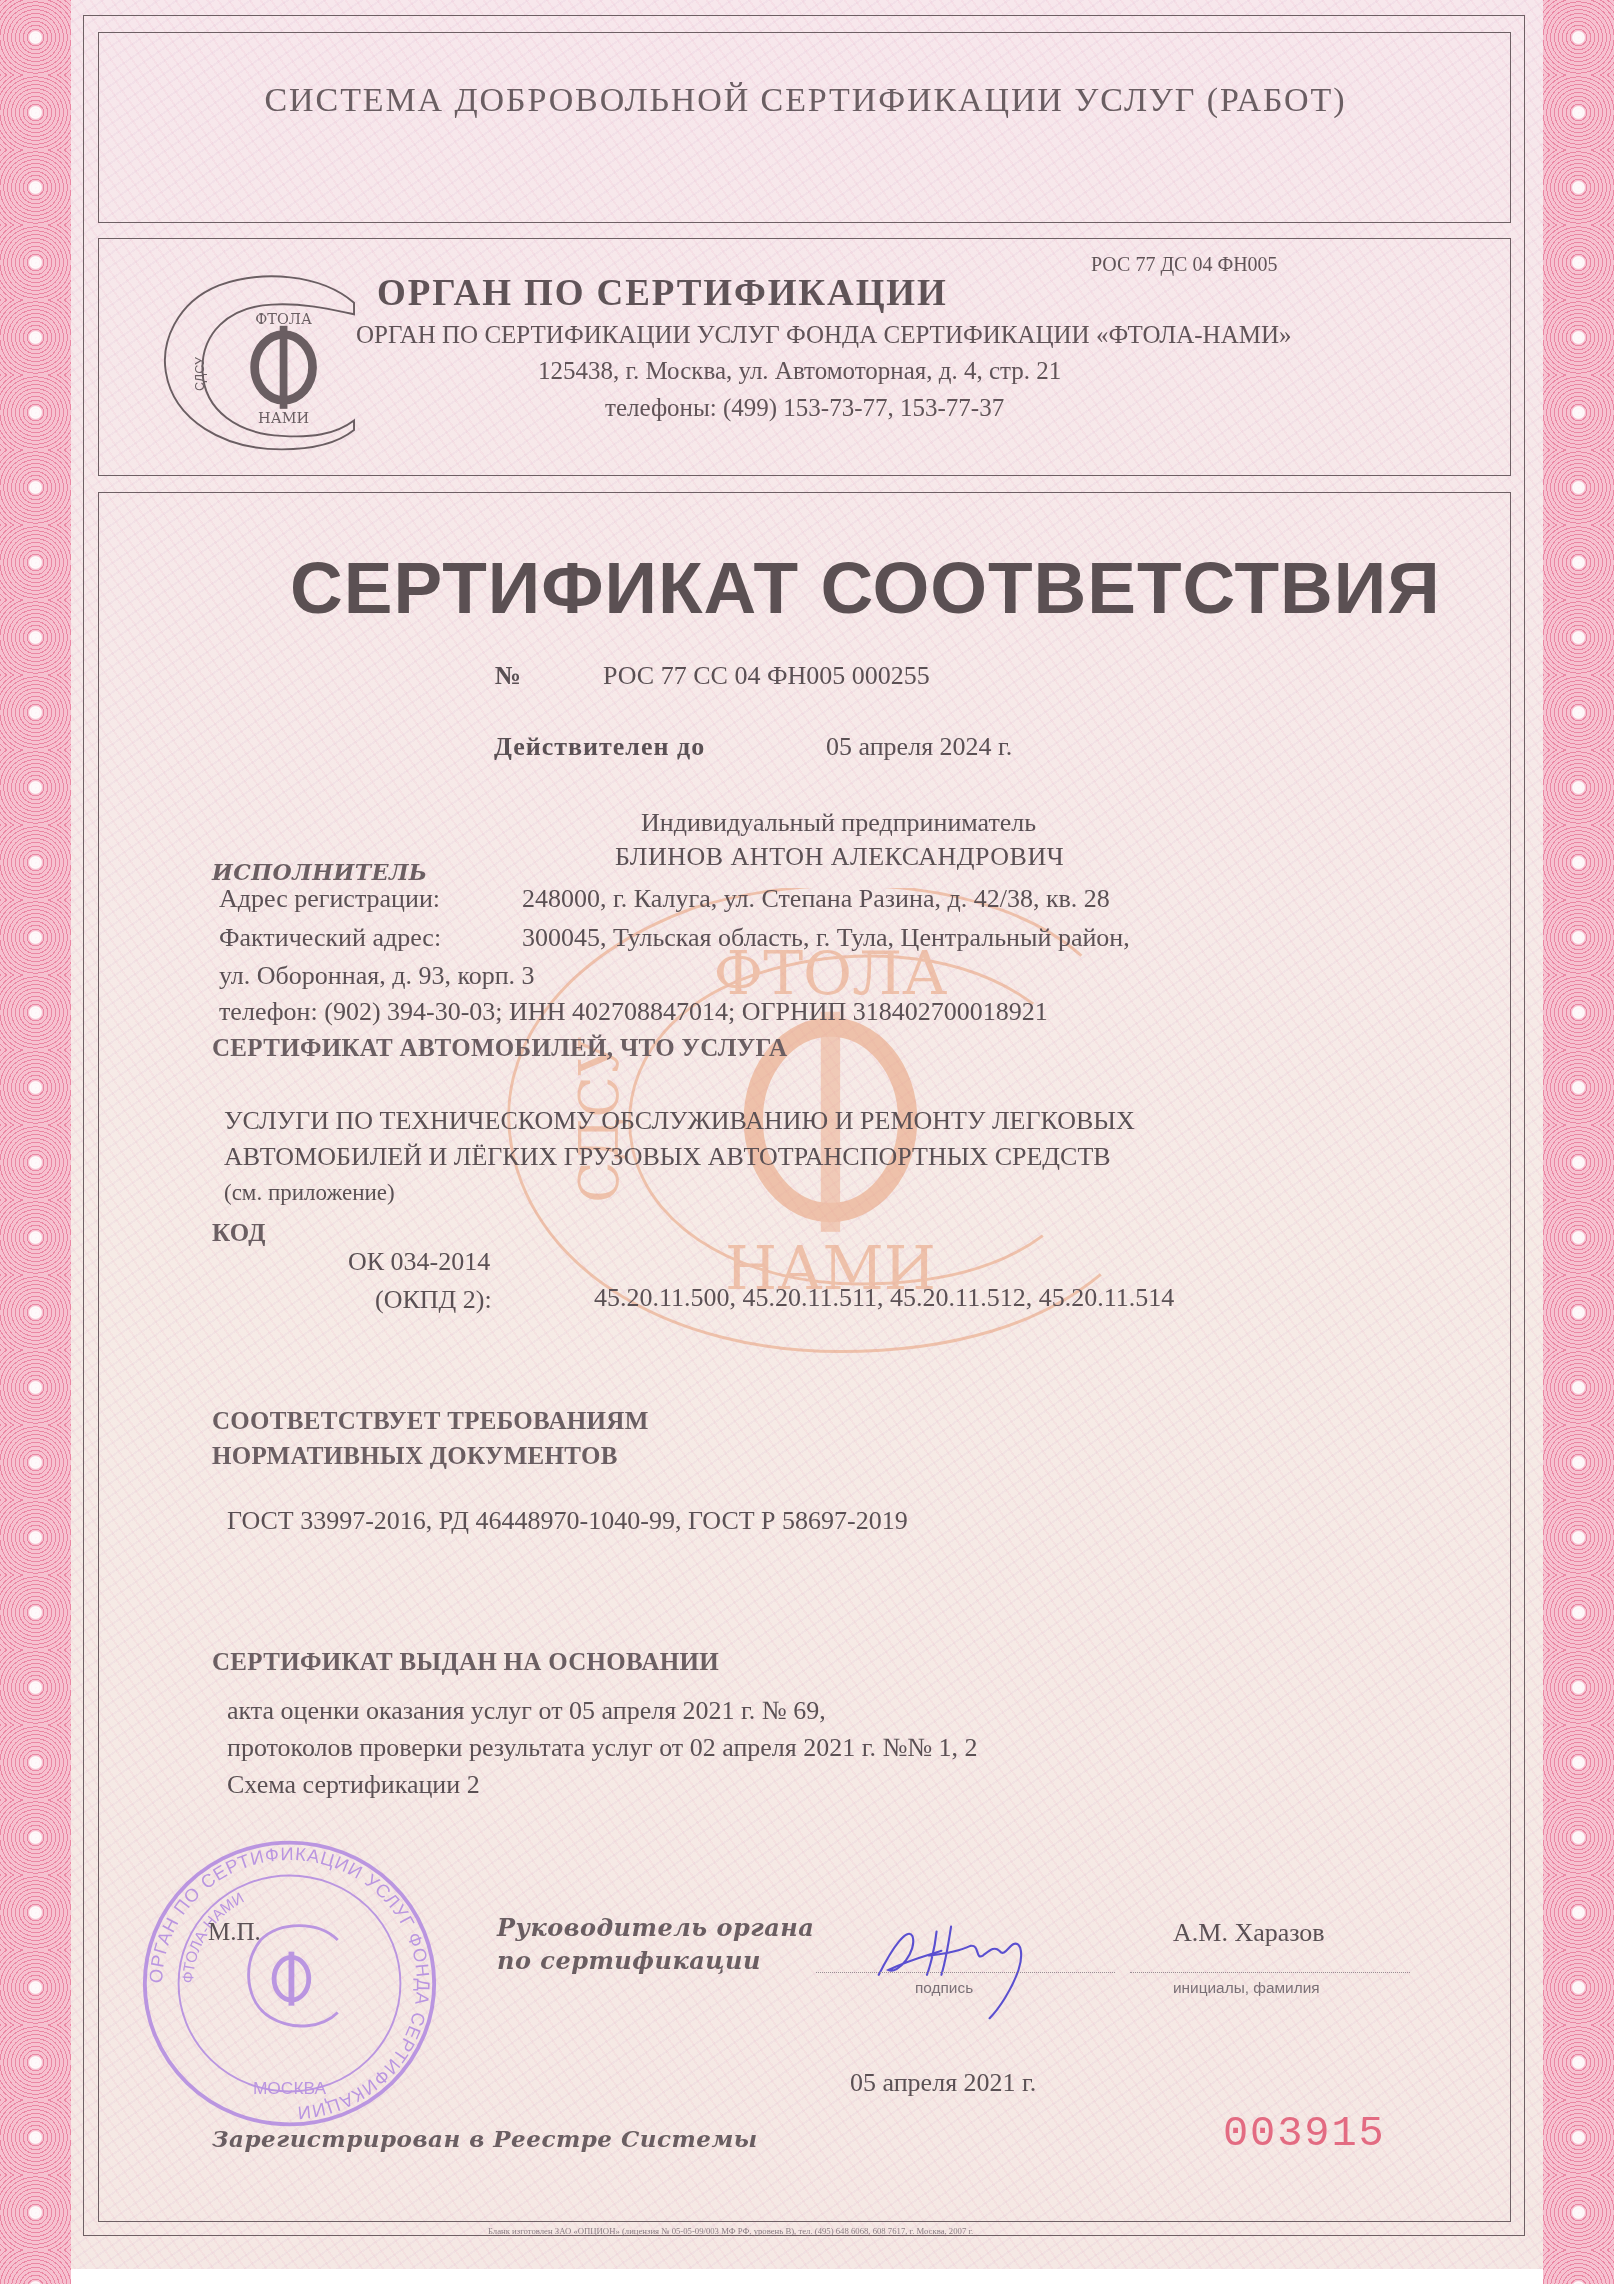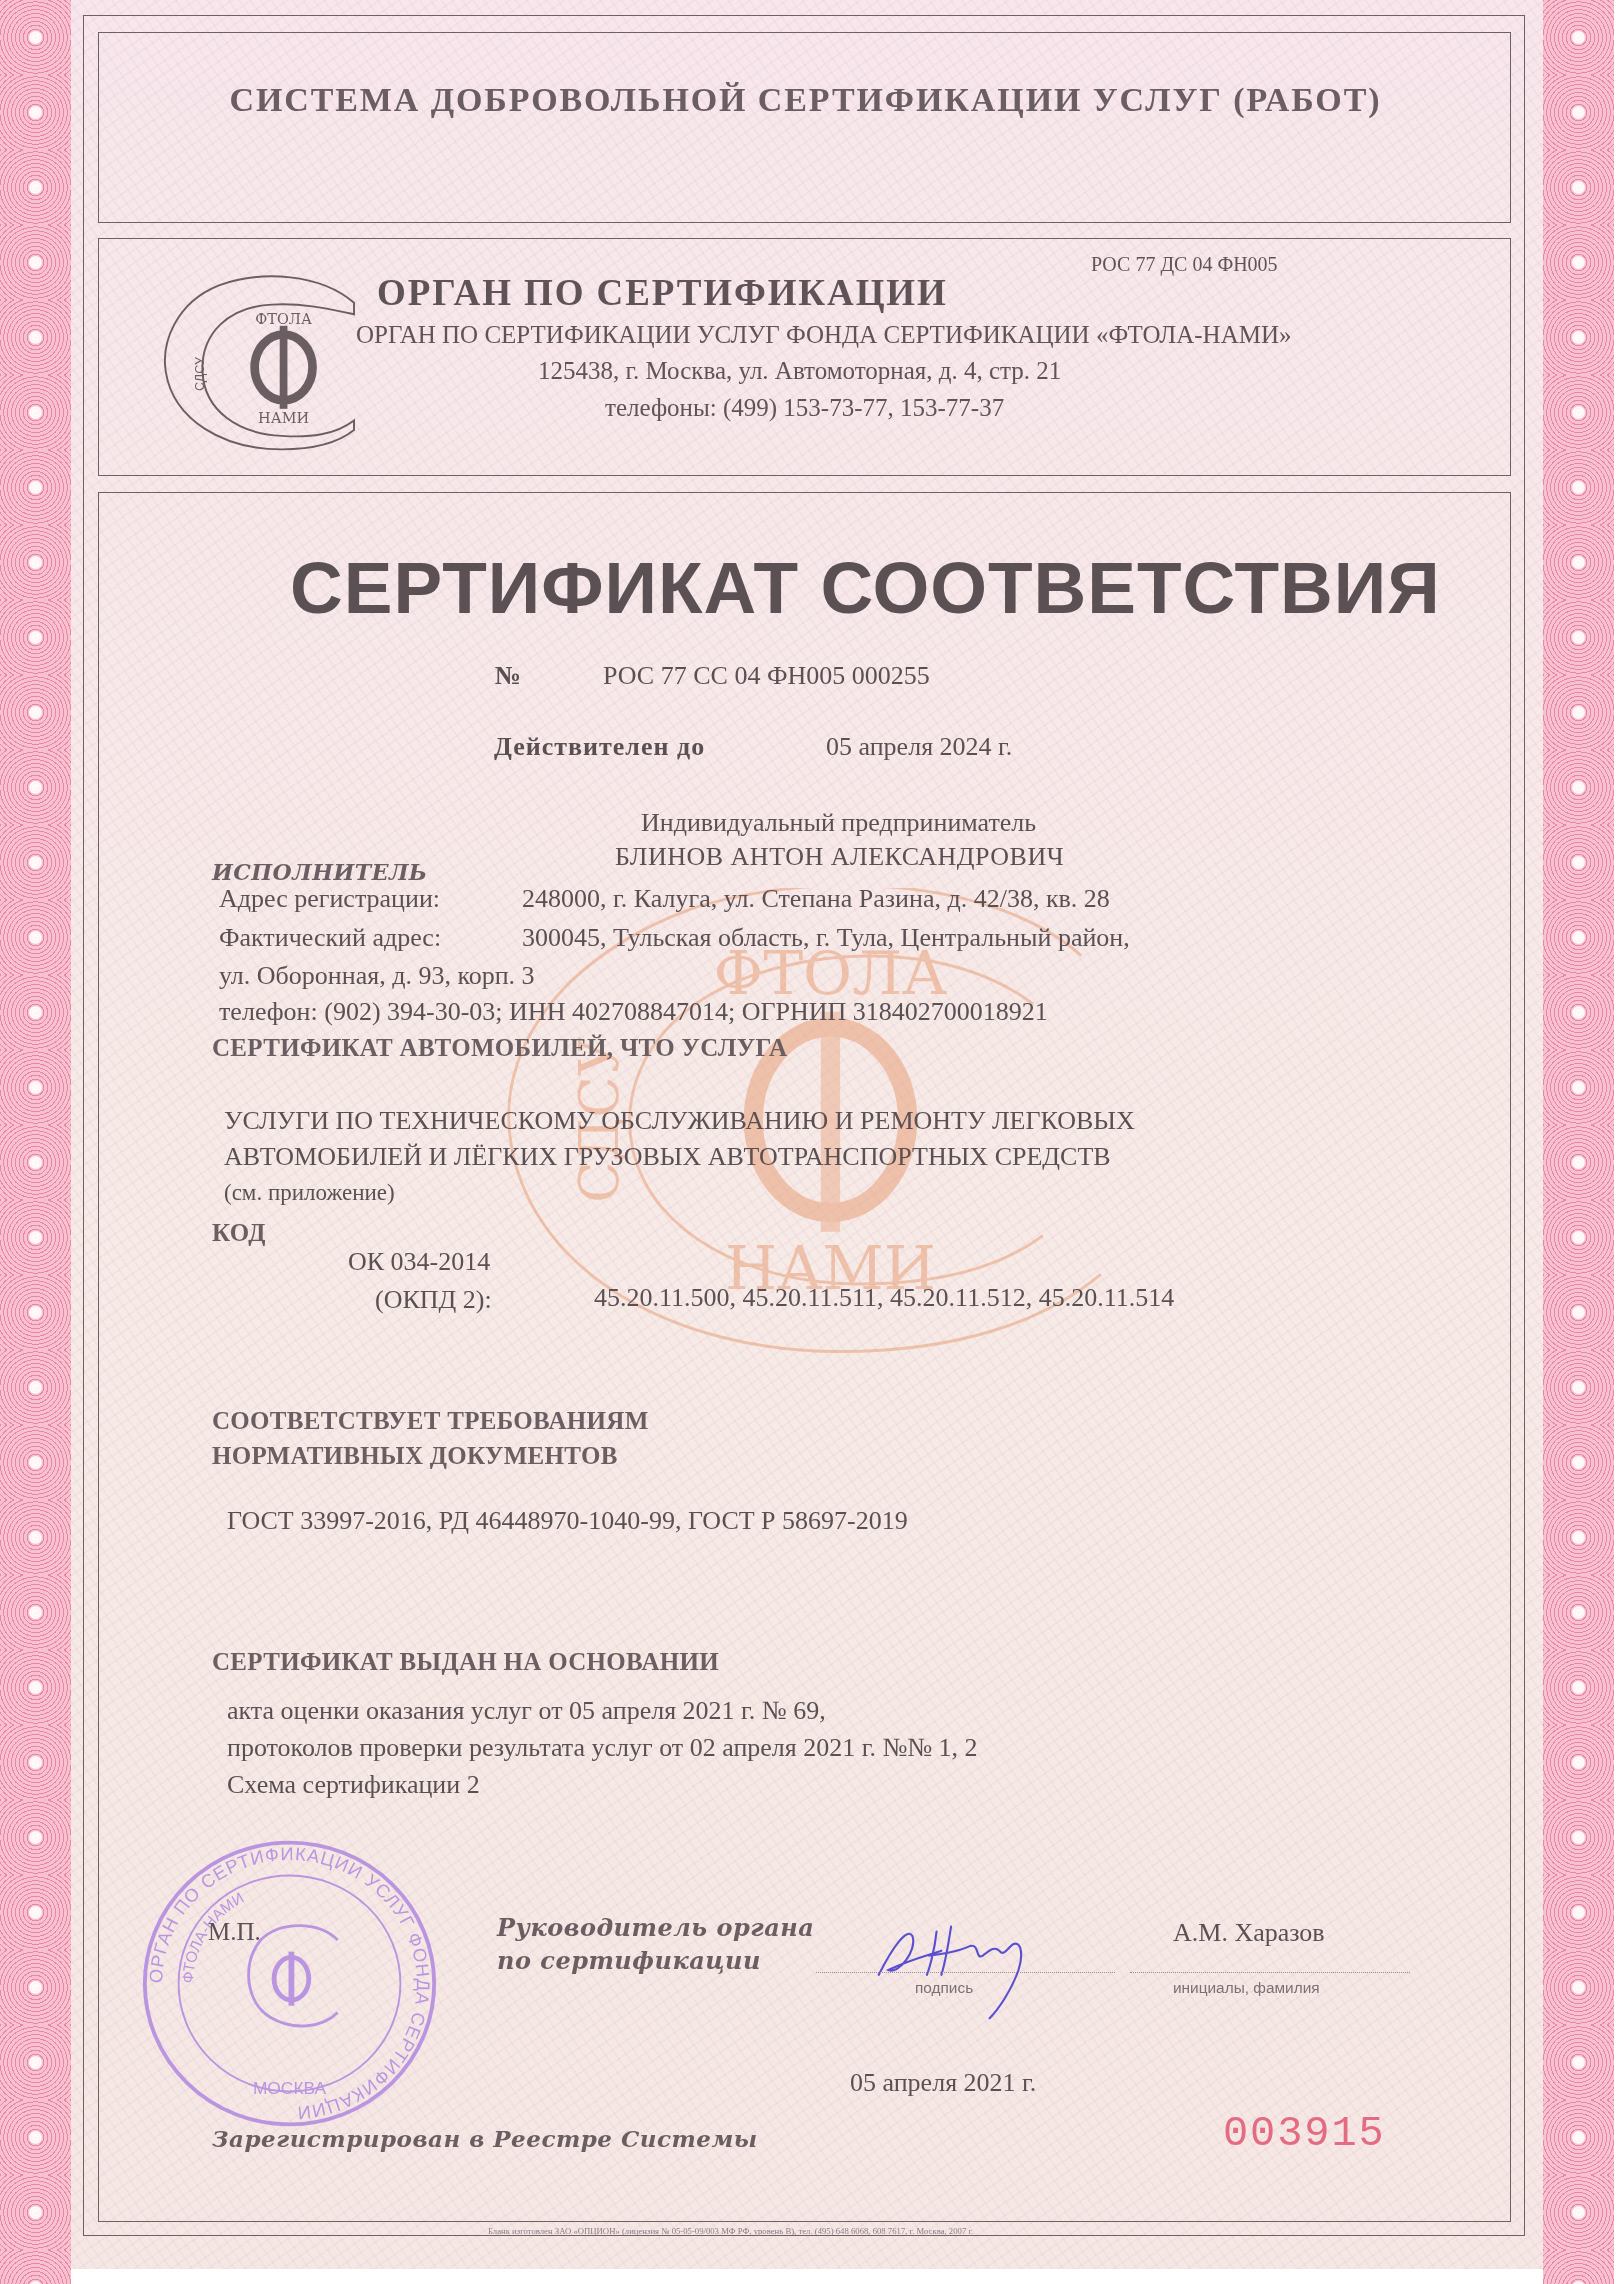--- a/index.html
+++ b/index.html
@@ -16,21 +16,21 @@
       #f3bccb;
     background-size:71px 75px,71px 75px,auto;}
   .rosette.left{left:0;}
   .rosette.right{left:1543px;}
   .frame-outer{position:absolute;left:83px;top:15.4px;width:1442px;height:2221px;border:1.9px solid #6e6064;box-sizing:border-box;}
   .box{position:absolute;left:98px;width:1413px;border:1.9px solid #6e6064;box-sizing:border-box;}
   .box1{top:32px;height:191px;}
   .box2{top:238px;height:238px;}
   .box3{top:492px;height:1730px;}
   .t{position:absolute;white-space:nowrap;}
-  .sys-title{font-size:34px;font-weight:bold;letter-spacing:1.9px;color:#6a5e62;text-align:center;width:1413px;left:0;}
+  .sys-title{font-size:34px;font-weight:normal;letter-spacing:1.9px;color:#6a5e62;text-align:center;width:1413px;left:0;}
   .organ-h{font-size:37px;font-weight:bold;letter-spacing:1.9px;color:#5f5357;}
   .organ-code{font-size:20px;color:#5f5357;}
   .organ-line{font-size:25px;color:#5f5357;}
   .cert-title{font-family:"Liberation Sans",sans-serif;font-weight:bold;font-size:73px;color:#5b5053;letter-spacing:1px;}
   .norm{font-size:26px;color:#5a5054;}
   .label-b{font-family:"DejaVu Serif",serif;font-weight:bold;font-size:22px;color:#6a5e62;letter-spacing:0.5px;font-style:italic;}
   .caps-b{font-size:25px;font-weight:bold;color:#6a5e62;letter-spacing:0.3px;}
   .small-sans{font-family:"Liberation Sans",sans-serif;font-size:15.4px;color:#7a7076;}
   .dotline{position:absolute;height:0;border-top:1px dotted #9a8e94;}
   .serial{font-family:"Liberation Mono",monospace;font-size:42px;color:#e36b82;letter-spacing:1.9px;}

